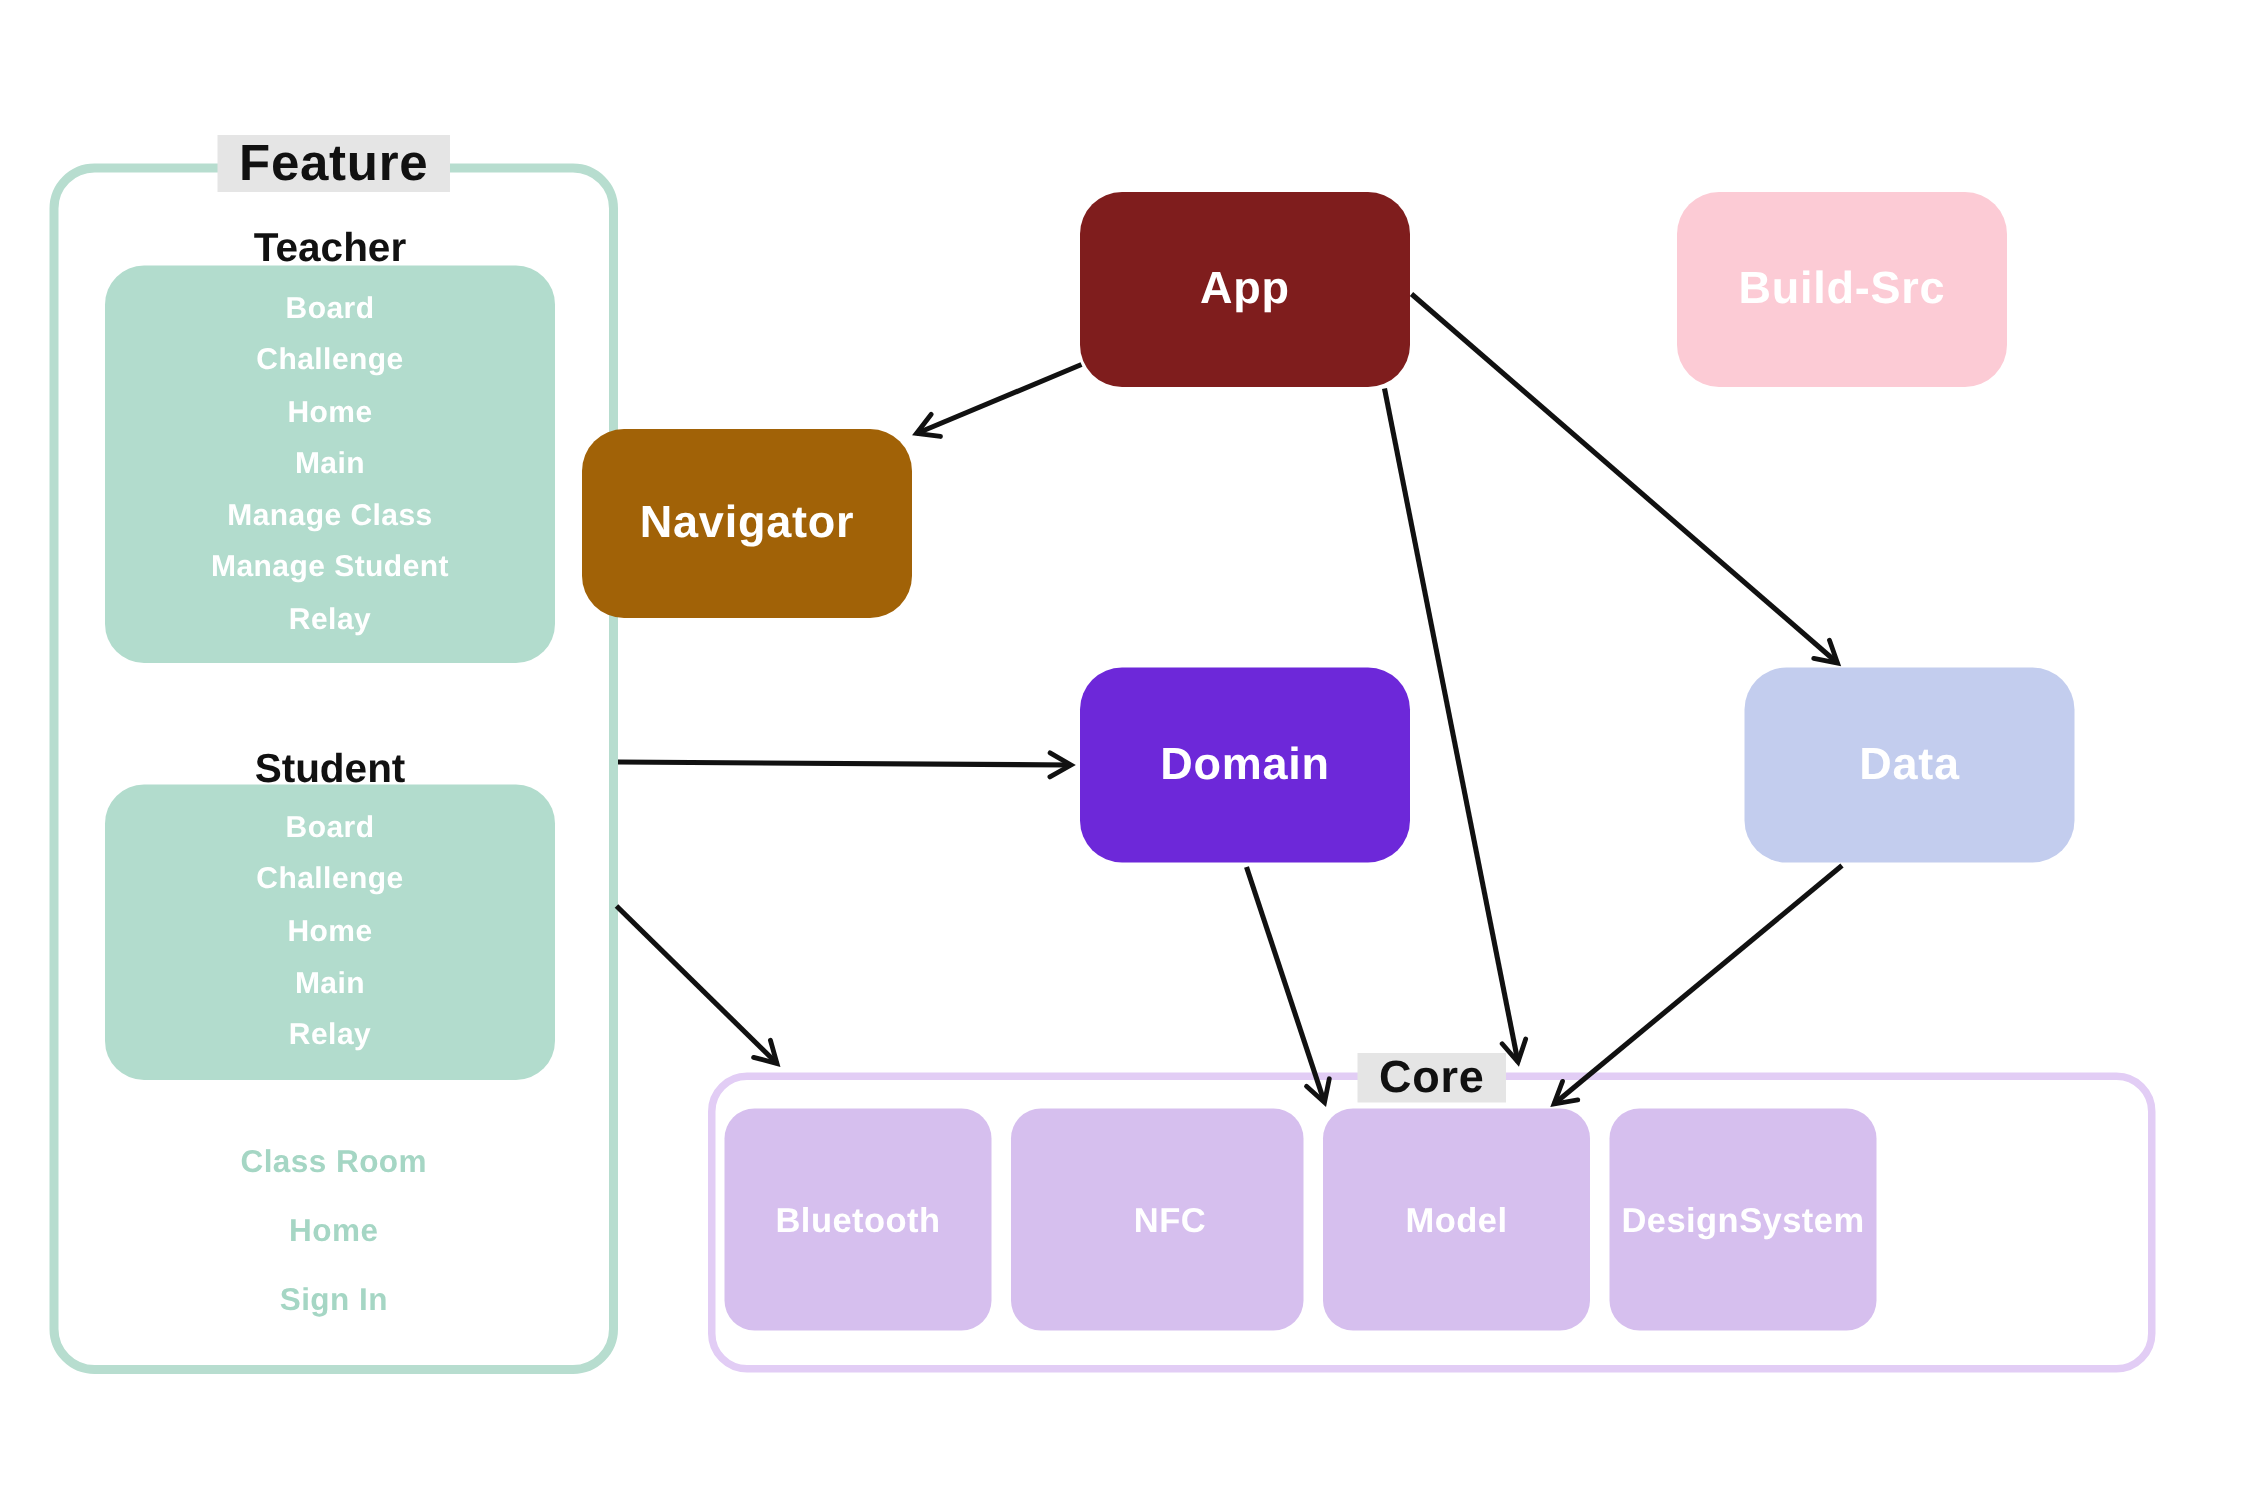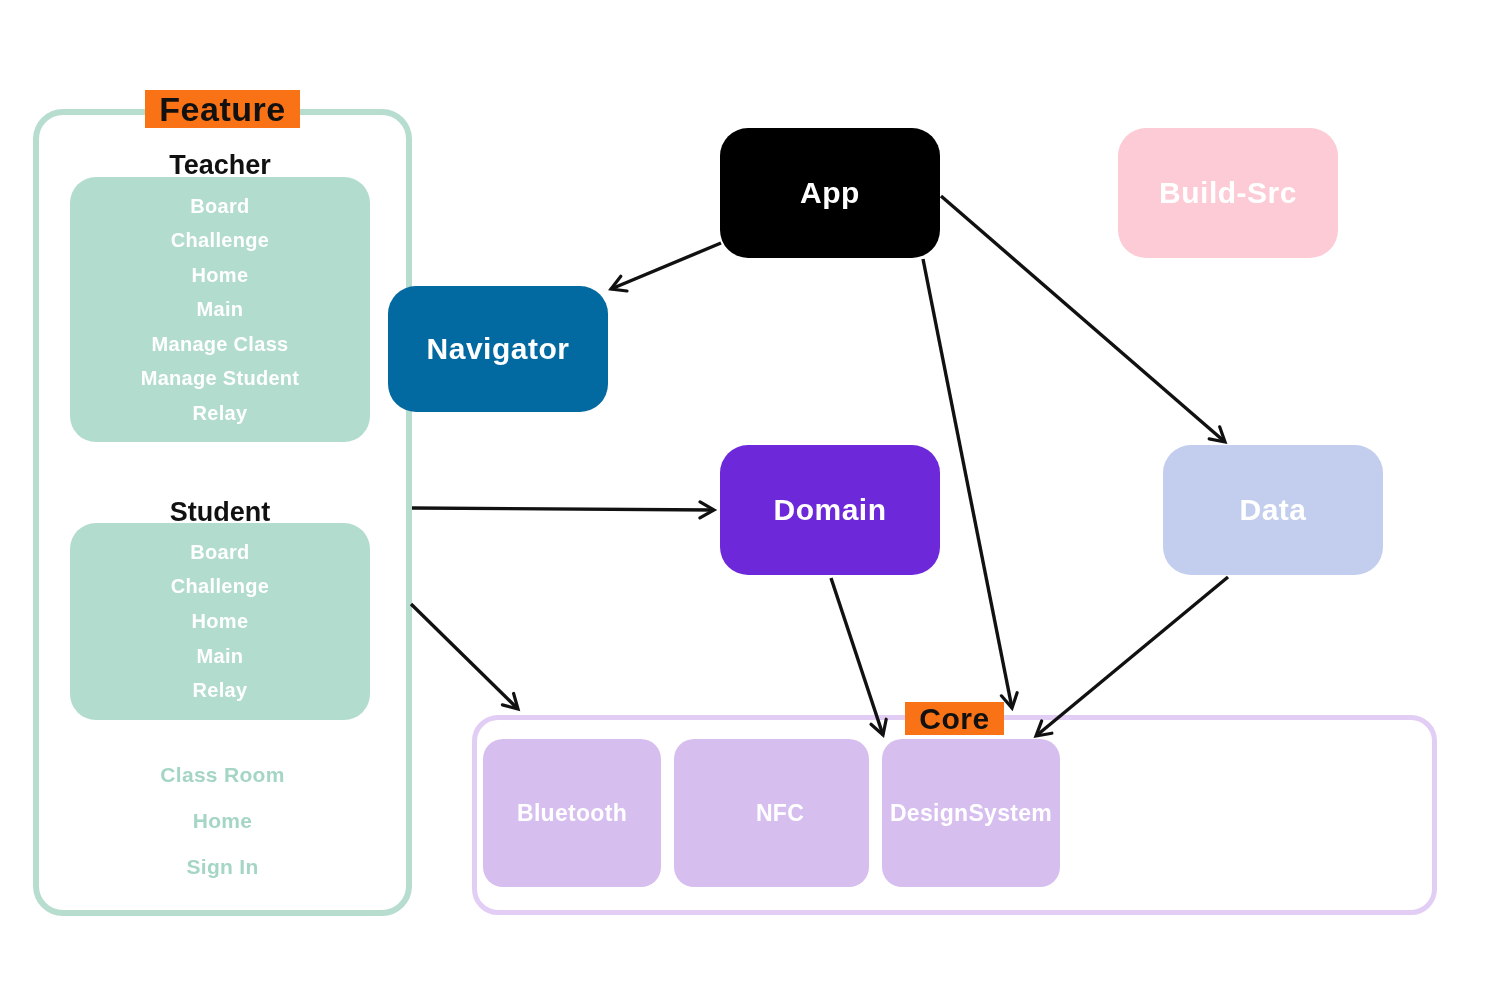--- a/index.html
+++ b/index.html
@@ -10,21 +10,21 @@
 
   
   .group-box { position:absolute; box-sizing:border-box; background:transparent; z-index:1; }
   #feature-container { left:33px; top:109px; width:379px; height:807px; border:6px solid #b7ddcf; border-radius:30px; }
   #core-container   { left:472px; top:715px; width:965px; height:200px; border:5px solid #e2cdf5; border-radius:26px; }
 
   
   .group-title { position:absolute; text-align:center; color:#111111; z-index:3; letter-spacing:0.5px; }
   #feature-title { left:33px; top:90px; width:379px; font-size:34px; }
   #core-title    { left:472px; top:702px; width:965px; font-size:30px; }
-  .group-title span { background:#f97316; padding:0 14px; }
+  .group-title span { background:#e5e5e5; padding:0 14px; }
 
   
   .node { position:absolute; width:220px; height:130px; border-radius:28px; z-index:2;
           display:flex; align-items:center; justify-content:center;
           color:#ffffff; font-size:30px; letter-spacing:0.5px; }
   #node-app       { left:720px;  top:128px; }
   #node-build-src { left:1118px; top:128px; }
   #node-navigator { left:388px;  top:286px; height:126px; }
   #node-domain    { left:720px;  top:445px; }
   #node-data      { left:1118px; top:445px;margin-left:45px; }
@@ -75,46 +75,49 @@
   <div>Challenge</div>
   <div>Home</div>
   <div>Main</div>
   <div>Relay</div>
 </div>
 
 <div id="link-0" class="feature-link" style="color: rgb(165, 214, 196);">Class Room</div>
 <div id="link-1" class="feature-link" style="color: rgb(165, 214, 196);">Home</div>
 <div id="link-2" class="feature-link" style="color: rgb(165, 214, 196);">Sign In</div>
 
-<div id="node-app" class="node" style="background: #000000; align-items: center;">
+<div id="node-app" class="node" style="background: #7f1d1d; align-items: center;">
   <span>App</span>
 </div>
 <div id="node-build-src" class="node" style="background: rgb(252, 203, 213);">
   <span>Build-Src</span>
 </div>
-<div id="node-navigator" class="node" style="background: #0369a1;">
+<div id="node-navigator" class="node" style="background: #a16207;">
   <span>Navigator</span>
 </div>
 <div id="node-domain" class="node" style="background: #6d28d9;">
   <span>Domain</span>
 </div>
 <div id="node-data" class="node" style="background: rgb(195, 205, 238);">
   <span>Data</span>
 </div>
 
 <div id="core-container" class="group-box" style="border-color: rgb(226, 205, 245);"></div>
 <div id="core-title" class="group-title">
   <span>Core</span>
 </div>
 <div id="core-row">
   <div class="core-box" style="background: rgb(214, 191, 238);">
     <span>Bluetooth</span>
   </div>
   <div class="core-box" style="background: rgb(214, 191, 238); padding-left: 17px;">
     <span>NFC</span>
+  </div>
+  <div class="core-box" style="background: rgb(214, 191, 238);">
+    <span>Model</span>
   </div>
   <div class="core-box" style="background: rgb(214, 191, 238);">
     <span>DesignSystem</span>
   </div>
 </div>
 
 <svg id="arrow-layer" width="1500" height="1000" viewBox="0 0 1500 1000">
   <defs>
     <marker id="arrowhead" viewBox="0 0 26 26" refX="20" refY="13" markerWidth="26" markerHeight="26" markerUnits="userSpaceOnUse" orient="auto">
       <path d="M6 5 L20 13 L6 21" fill="none" stroke="#111111" stroke-width="3.2" stroke-linecap="round"></path>

